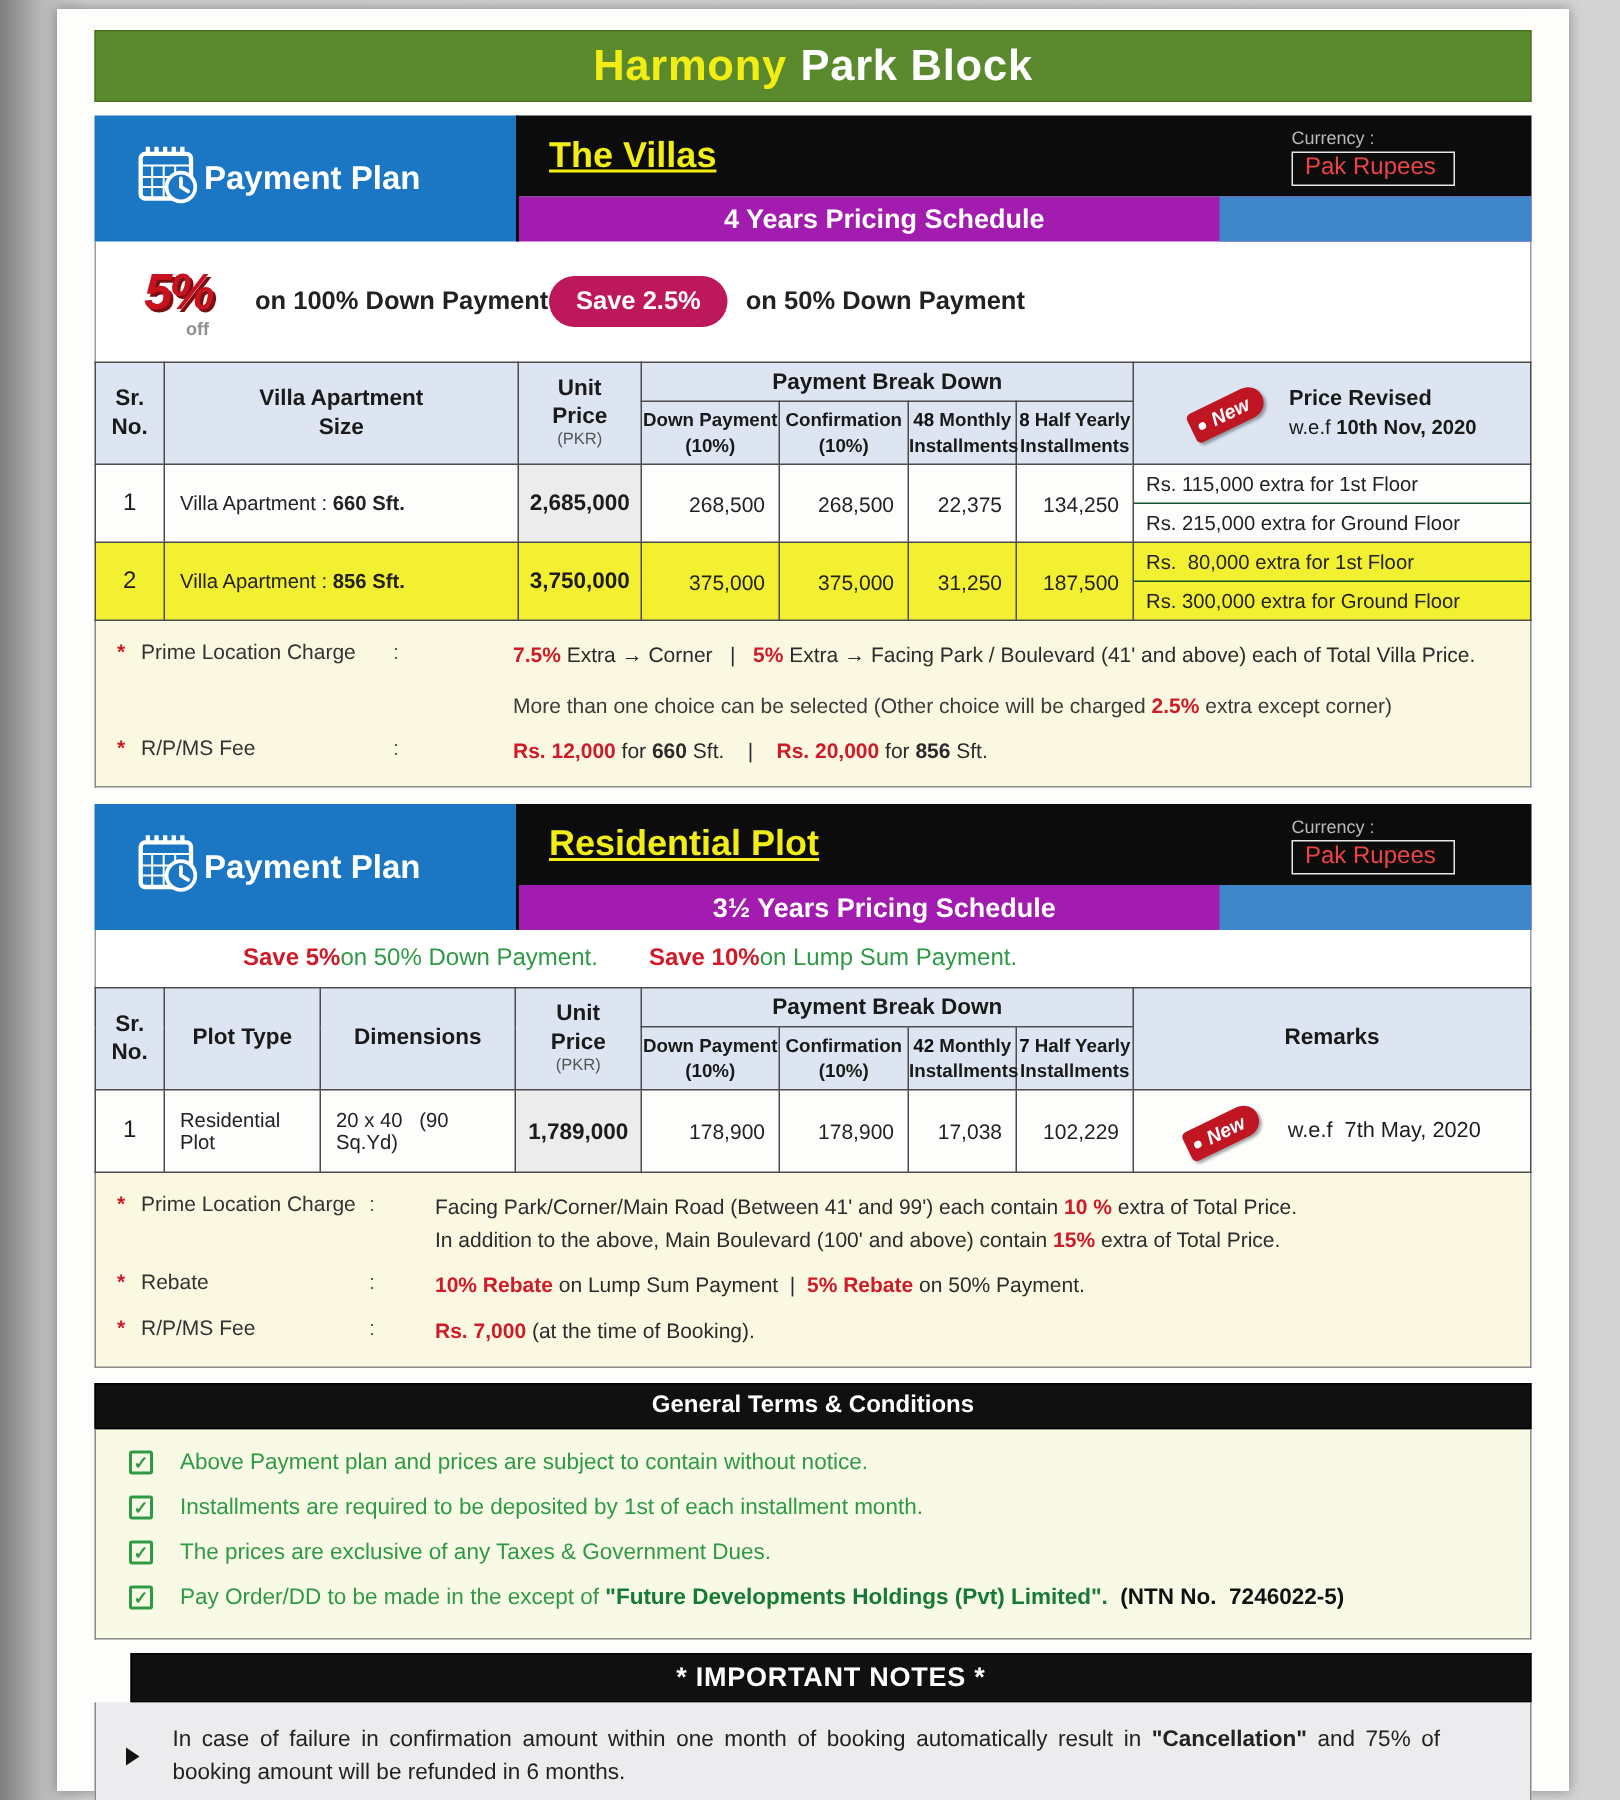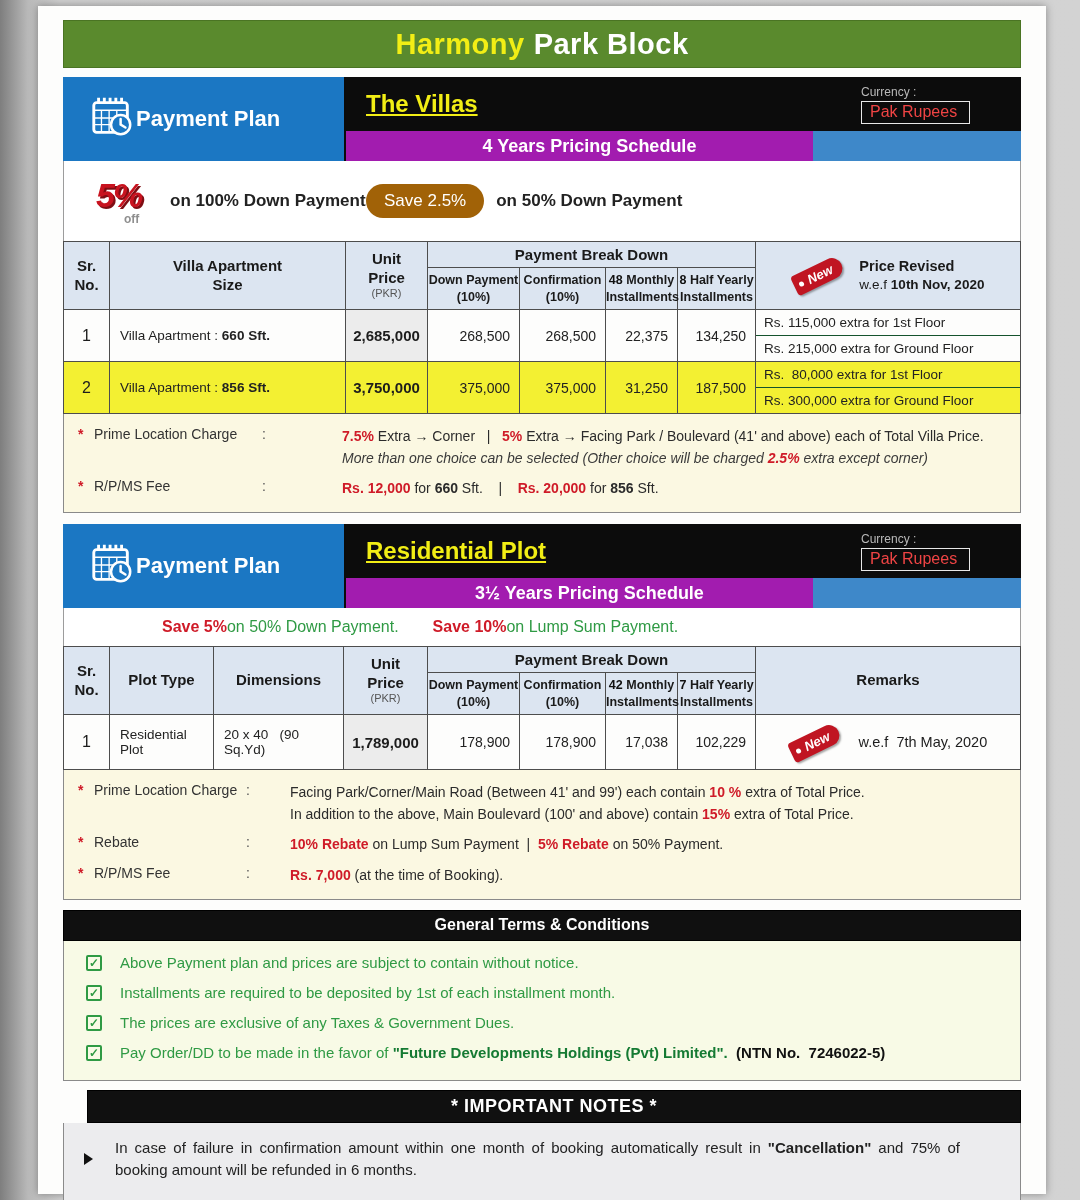--- a/index.html
+++ b/index.html
@@ -54,21 +54,21 @@
   .promo {
     height: 80px; border-left: 1px solid #9c9c9c; border-right: 1px solid #9c9c9c;
     background: #fff; display: flex; align-items: center;
   }
   .promo-text { font-size: 17px; font-weight: bold; color: #222; }
   .p1 { display: flex; align-items: center; gap: 12px; margin-left: 32px; width: 270px; }
   .disc { position: relative; width: 62px; height: 50px; }
   .disc-big { font-size: 34px; font-weight: 800; font-style: italic; color: #c8131f; letter-spacing: -2px; text-shadow: 2px 2px 0 #7e0d13; }
   .disc-small { position: absolute; left: 28px; bottom: 0px; font-size: 12px; font-weight: 800; color: #8f8f8f; text-transform: lowercase; }
   .p2 { display: flex; align-items: center; gap: 12px; width: 335px; }
-  .pill { background: #a16207; color: #fff; font-size: 17px; font-weight: normal; padding: 7px 18px; border-radius: 20px; }
+  .pill { background: #be185d; color: #fff; font-size: 17px; font-weight: bold; padding: 7px 18px; border-radius: 20px; }
   .p3 { display: flex; align-items: center; gap: 10px; margin-left: 28px; }
   .pin1 { color: #2e7fc2; font-size: 17px; font-weight: bold; }
   .pin2 { color: #222; font-size: 17px; font-weight: bold; }
 
   
   table.tbl { width: 100%; border-collapse: collapse; table-layout: fixed; }
   table.tbl th, table.tbl td { border: 1px solid #4d4d4d; }
   table.tbl thead th { background: #dce5f1; font-weight: bold; color: #1a1a1a; }
   .th-main { font-size: 15px; line-height: 1.25; }
   .pbd-th { font-size: 15px; height: 26px; }
@@ -101,21 +101,21 @@
     background: #fbf8e2; border: 1px solid #8a8a8a; border-top: none;
     padding: 12px 14px 10px 14px; font-size: 14px; color: #2b2b2b;
   }
   .note-row { display: flex; margin-bottom: 9px; }
   .note-row:last-child { margin-bottom: 2px; }
   .star { color: #cf1b28; width: 16px; font-weight: bold; }
   .note-label { width: 168px; color: #333; }
   .note-colon { width: 22px; text-align: left; color: #555; }
   .note-content { flex: 1; line-height: 1.55; }
   .pad-left-big { padding-left: 58px; }
-  .italic-line { font-style: italic; color: #3a3a3a; }
+  .italic-line { color: #3a3a3a; margin-top: 12px; }
   .villa-notes { margin-bottom: 11px; }
   .res-notes { margin-bottom: 10px; }
   .res-notes .note-label { width: 152px; }
   .res-notes .note-content { padding-left: 22px; }
 
   
   .save-line { height: 38px; border-left: 1px solid #9c9c9c; border-right: 1px solid #9c9c9c; background:#fff;
     display: flex; align-items: center; font-size: 16px; padding-left: 98px; }
   .save-green { color: #2f9a44; }
   .save-gap { width: 34px; }
@@ -458,21 +458,21 @@
       <span class="cb">✓</span>
       <span>Installments are required to be deposited by 1st of each installment month.</span>
     </div>
     <div class="t-item">
       <span class="cb">✓</span>
       <span>The prices are exclusive of any Taxes &amp; Government Dues.</span>
     </div>
     <div class="t-item">
       <span class="cb">✓</span>
       <span>
-        <span>Pay Order/DD to be made in the favor of </span><span class="dark-green">"Future Developments Holdings (Pvt) Limited".</span><span class="ntn">&nbsp; (NTN No.&nbsp; 7246022-5)</span>
+        <span>Pay Order/DD to be made in the except of </span><span class="dark-green">"Future Developments Holdings (Pvt) Limited".</span><span class="ntn">&nbsp; (NTN No.&nbsp; 7246022-5)</span>
       </span>
     </div>
   </div>
 
   <div class="bar imp-bar">* IMPORTANT NOTES *</div>
   <div class="important">
     <div class="i-item">
       <span class="tri"></span>
       <p class="i-text"><span>In case of failure in confirmation amount within one month of booking automatically result in </span><span class="b">"Cancellation"</span><span> and 75% of booking amount will be refunded in 6 months.</span></p>
     </div>

